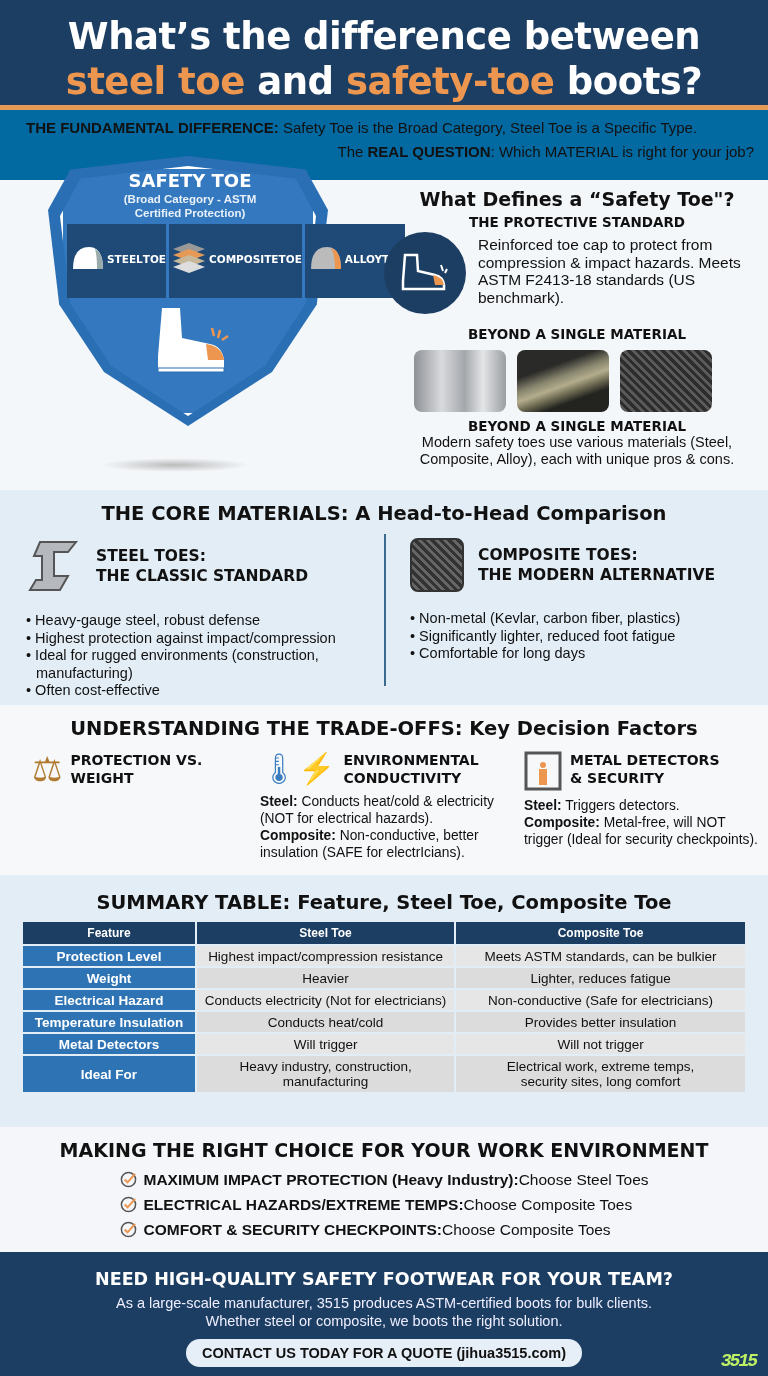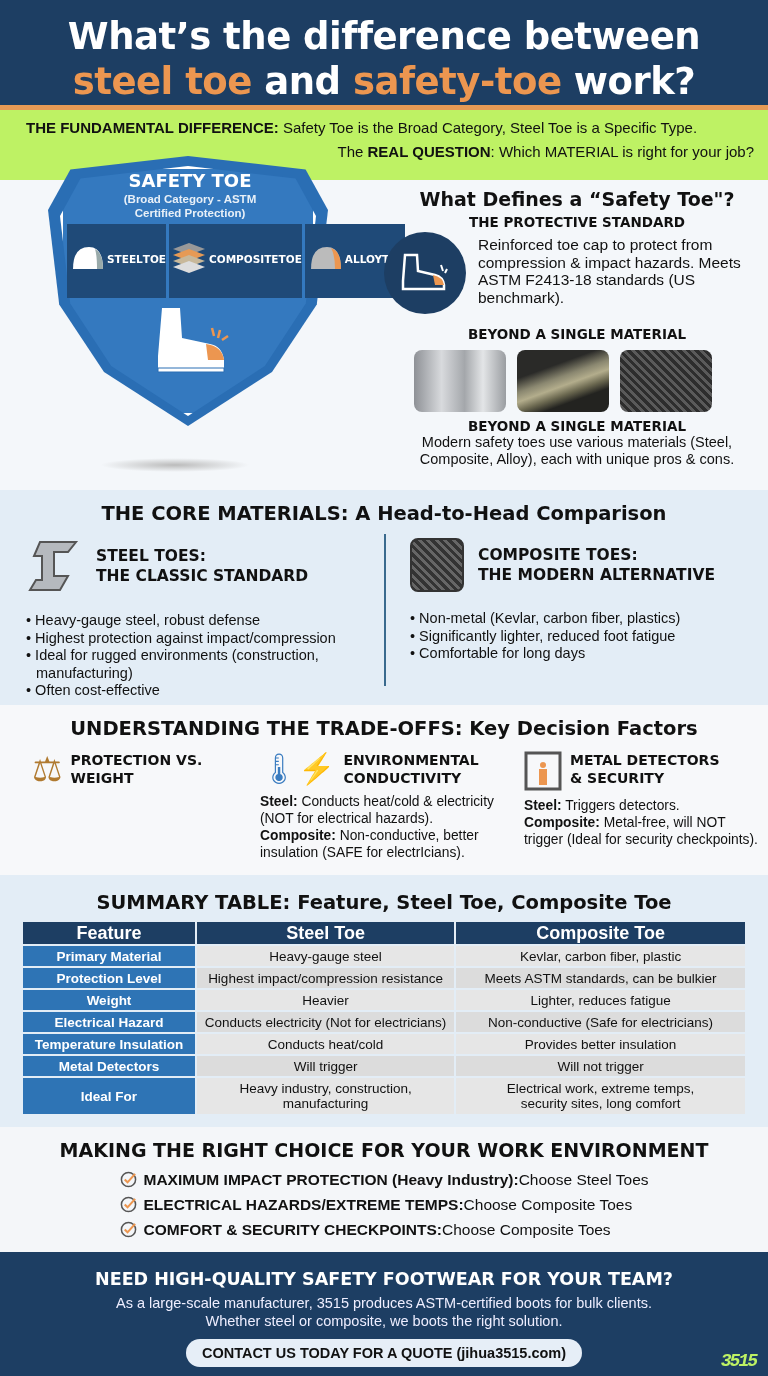--- a/index.html
+++ b/index.html
@@ -1,20 +1,20 @@
 <!DOCTYPE html>
 <html><head>
 <meta charset="utf-8">
 <style>
 *{box-sizing:border-box;margin:0;padding:0}
 body{width:768px;height:1376px;overflow:hidden;font-family:"Liberation Sans",sans-serif;color:#111;background:#e6eff7}
 .hero{height:110px;background:#1d3e63;text-align:center;padding-top:14px;border-bottom:5px solid #e69a55}
 .hero h1{font-family:"DejaVu Sans",sans-serif;font-weight:bold;font-size:37px;line-height:45px;color:#fff;letter-spacing:-0.5px}
 .hero .acc{color:#ec9650}
-.intro{background:#bef264;padding:9px 14px 0 26px;height:70px}
+.intro{background:#0369a1;padding:9px 14px 0 26px;height:70px}
 .intro .l1{font-size:15px;text-align:left}
 .intro .l2{font-size:15px;text-align:right;margin-top:7px;padding-right:0}
 .sec1{position:relative;height:310px;background:#f4f7fa}
 .shield-wrap{position:absolute;left:40px;top:0;width:300px;height:310px}
 .shield{position:absolute;left:8px;top:0;width:280px;height:270px;background:#2a6eb4;clip-path:polygon(8% 5%,50% 0,92% 5%,100% 20%,96% 55%,80% 80%,50% 100%,20% 80%,4% 55%,0 20%);}
 .shield-inner{position:absolute;left:20px;top:10px;width:256px;height:250px;background:#3479bf;clip-path:polygon(8% 5%,50% 0,92% 5%,100% 20%,96% 55%,80% 80%,50% 100%,20% 80%,4% 55%,0 20%);border:3px solid #fff}
 .sh-title{position:absolute;left:0;width:300px;top:14px;text-align:center;color:#fff;font-family:"DejaVu Sans",sans-serif;font-weight:bold;font-size:18px}
 .sh-sub{position:absolute;left:0;width:300px;top:36px;text-align:center;color:#e8f0f8;font-family:Liberation Sans, sans-serif;font-weight:bold;font-size:11.5px;line-height:14px}
 .sh-cells{position:absolute;left:27px;top:68px;width:240px;height:74px;display:flex;gap:3px}
 .sh-cell{flex:1;background:#1f4a78;display:flex;flex-direction:row;align-items:center;justify-content:flex-end;padding-bottom:4px;color:#fff;font-family:"DejaVu Sans",sans-serif;font-weight:bold;font-size:10.5px;line-height:13px;text-align:center}
@@ -44,39 +44,39 @@
 .col li::before{content:"• "}
 .vdiv{position:absolute;left:384px;top:44px;width:2px;height:152px;background:#3a6a8e}
 .trade{background:#f7f8fa;height:170px;padding-top:12px;position:relative}
 .tcol{position:absolute;top:46px;width:240px}
 .tcol .hd{display:flex;align-items:flex-start}
 .tcol .hd .t{font-family:"DejaVu Sans",sans-serif;font-weight:bold;font-size:14px;line-height:18px;margin-left:8px}
 .tcol p{font-size:13.8px;line-height:17px;margin-top:6px}
 .tcol b{font-weight:bold}
 .summ{background:#e3edf6;height:252px;padding-top:16px}
 table{border-collapse:separate;border-spacing:2px;margin:6px auto 0;width:726px}
-th{background:#1d3e63;color:#fff;font-weight:bold;font-size:18px;height:22px}
+th{background:#1d3e63;color:#fff;font-weight:bold;font-size:12px;height:22px}
 td{font-size:13.5px;text-align:center;background:#e6e6e6;height:20px;line-height:15px}
 tr:nth-child(odd) td{background:#dcdcdc}
 td.f{background:#2e74b5 !important;color:#fff;font-weight:bold;width:172px}
 .choice{background:#f4f6f9;height:125px;padding-top:12px;text-align:center}
 .choice .list{display:inline-block;text-align:left;margin-top:6px}
 .choice .it{font-size:15.5px;line-height:25px;display:flex;align-items:center}
 .chk{width:17px;height:17px;margin-right:7px}
 .foot{background:#1d3e63;height:131px;color:#fff;text-align:center;padding-top:17px;position:relative}
 .foot h4{font-family:"DejaVu Sans",sans-serif;font-weight:bold;font-size:17.5px}
 .foot p{font-size:14.5px;line-height:18px;margin-top:5px;color:#eef}
 .cta{display:inline-block;background:#e6eef7;color:#111;font-weight:bold;font-size:14.5px;padding:6px 16px;border-radius:16px;margin-top:9px}
 .logo{position:absolute;right:12px;bottom:12px;font-family:Liberation Mono, monospace;font-weight:bold;font-style:italic;font-size:18px;color:#bef264;letter-spacing:-2px}
 </style>
 </head>
 <body>
 
 <div class="hero">
-  <h1><span>What’s the difference between</span><br><span class="acc">steel toe</span><span> and </span><span class="acc">safety-toe</span><span> work?</span></h1>
+  <h1><span>What’s the difference between</span><br><span class="acc">steel toe</span><span> and </span><span class="acc">safety-toe</span><span> boots?</span></h1>
 </div>
 
 <div class="intro">
   <div class="l1"><b>THE FUNDAMENTAL DIFFERENCE:</b><span> Safety Toe is the Broad Category, Steel Toe is a Specific Type.</span></div>
   <div class="l2"><span>The </span><b>REAL QUESTION</b><span>: Which MATERIAL is right for your job?</span></div>
 </div>
 
 <div class="sec1">
   <div class="shield-wrap" style="top:-24px">
     <div class="shield"></div>
@@ -206,25 +206,20 @@
 <div class="summ">
   <div class="sechd">SUMMARY TABLE: Feature, Steel Toe, Composite Toe</div>
   <table>
     <tbody>
         <tr>
           <th>Feature</th>
           <th>Steel Toe</th>
           <th>Composite Toe</th>
         </tr>
     <tr>
-          <td class="f">Primary Material</td>
-          <td>Heavy-gauge steel</td>
-          <td>Kevlar, carbon fiber, plastic</td>
-        </tr>
-    <tr>
           <td class="f">Protection Level</td>
           <td>Highest impact/compression resistance</td>
           <td>Meets ASTM standards, can be bulkier</td>
         </tr>
     <tr>
           <td class="f">Weight</td>
           <td>Heavier</td>
           <td>Lighter, reduces fatigue</td>
         </tr>
     <tr>

